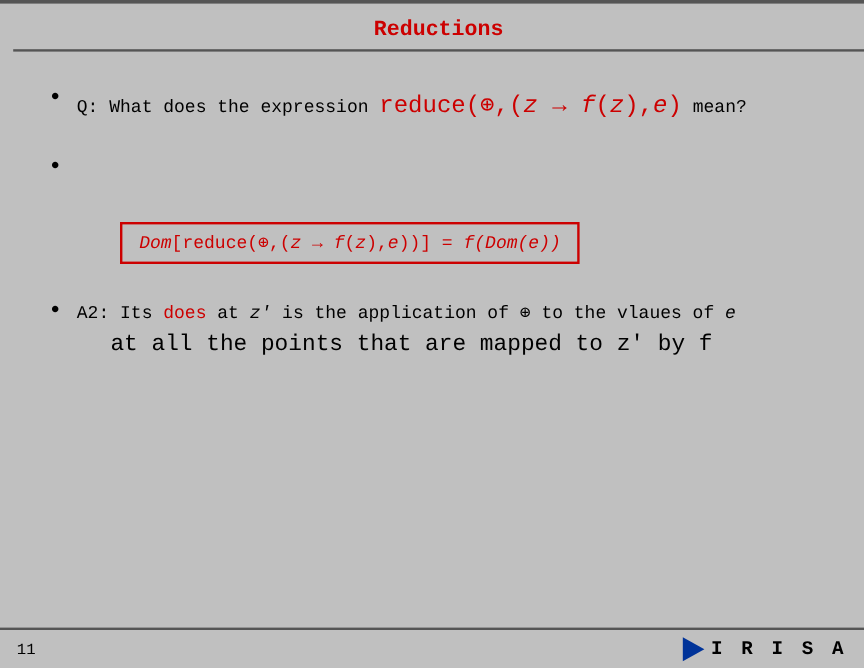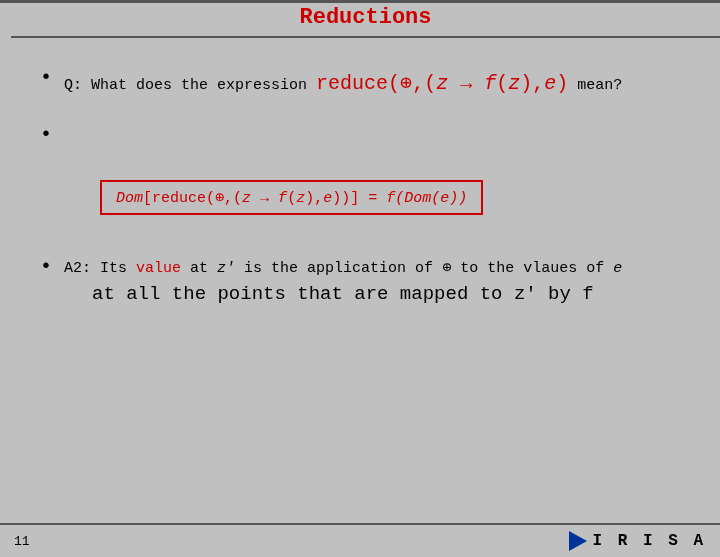--- a/index.html
+++ b/index.html
@@ -25,22 +25,22 @@
       bottom: 32px;
       left: 0;
       width: 100%;
       height: 2px;
       background: #555;
     }
 
     
     .title {
       text-align: center;
-      padding: 2px 0 6px 0;
-      font-size: 22px;
+      padding: 12px 0 6px 0;
+      font-size: 18px;
       font-weight: bold;
       color: #cc0000;
       font-family: 'Courier New', Courier, monospace;
       border-bottom: 2px solid #555;
       margin-left: 11px;
     }
 
     
     .content {
       padding: 30px 40px 10px 40px;
@@ -71,21 +71,21 @@
     .red { color: #cc0000; }
     .blue { color: #0000cc; }
     .italic { font-style: italic; }
     .code { font-family: 'Courier New', Courier, monospace; font-size: 20px; color: #cc0000; }
 
     
     .formula-box {
       border: 2px solid #cc0000;
       display: inline-block;
       padding: 6px 14px;
-      margin: 8px 0 24px 60px;
+      margin: 8px 0 12px 60px;
       background: #c0c0c0;
       font-size: 15px;
       font-family: 'Courier New', Courier, monospace;
     }
 
     .formula-italic {
       font-style: italic;
       color: #cc0000;
     }
 
@@ -185,21 +185,21 @@
 
   <div>
     <div class="formula-box">
       <span class="formula-italic">Dom</span><span class="formula-code">[</span><span class="formula-code">reduce(⊕,(<span class="formula-italic">z</span> → <span class="formula-italic">f</span>(<span class="formula-italic">z</span>),<span class="formula-italic">e</span>))</span><span class="formula-code">]</span><span class="formula-italic"> = </span><span class="formula-italic">f</span><span class="formula-italic">(Dom(</span><span class="formula-italic">e</span><span class="formula-italic">))</span>
     </div>
   </div>
 
   <div class="bullet-item a2-block" style="margin-top:18px;">
     <span class="bullet-dot">•</span>
     <div class="bullet-text">
-      <span>A2:</span><span> Its </span><span class="red">value</span><span> at </span><span class="italic">z′</span><span> is the application of ⊕ to the vlaues of </span><span class="italic">e</span>
+      <span>A2:</span><span> Its </span><span class="red">does</span><span> at </span><span class="italic">z′</span><span> is the application of ⊕ to the vlaues of </span><span class="italic">e</span>
       <br>
       <span class="a2-line2">at all the points that are mapped to z′ by f</span>
     </div>
   </div>
 
 </div>
 
 <div class="bottom-border"></div>
 
 <div class="footer">

